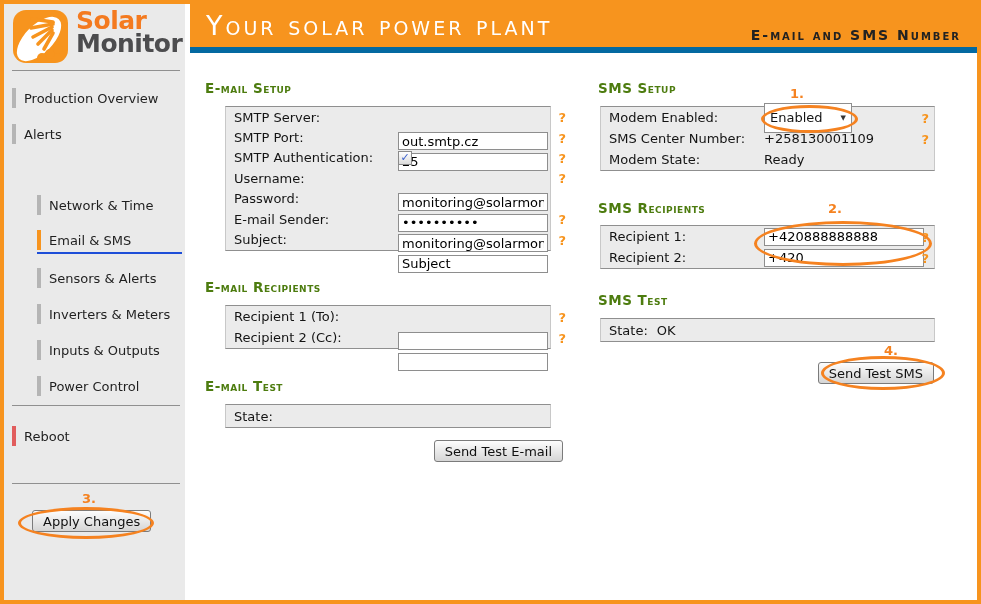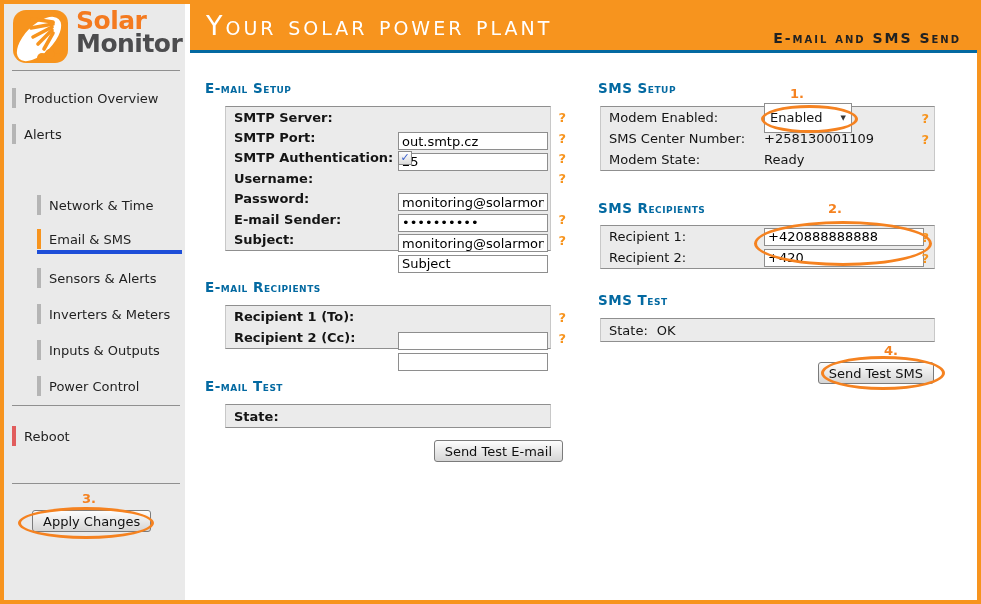--- a/index.html
+++ b/index.html
@@ -11,43 +11,43 @@
 
   
   .sidebar { position:absolute; left:0; top:0; width:181px; height:596px; background:#EAEAEA; }
   .logo { position:absolute; left:8px; top:5px; display:flex; align-items:flex-start; cursor:pointer; }
   .logo-text { margin-left:7px; display:flex; flex-direction:column; }
   .lt1 { font-size:25px; font-weight:bold; color:#F47A1F; line-height:0.92; letter-spacing:-0.5px; }
   .lt2 { font-size:25px; font-weight:bold; color:#4C4C4E; line-height:0.92; letter-spacing:-0.5px; }
   .sdiv { position:absolute; left:8px; width:168px; height:1px; background:#909090; }
   .nav-item { position:absolute; left:8px; height:22px; display:flex; align-items:center; cursor:pointer; }
   .nav-item.sub { left:33px; }
-  .nav-item.active { width:145px; border-bottom:4px solid #1d4ed8; height:26px; margin-top:-2px; }
+  .nav-item.active { width:145px; border-bottom:2px solid #1d4ed8; height:26px; margin-top:-2px; }
   .bar { width:4px; height:20px; background:#B5B5B5; margin-right:8px; flex:none; }
   .nav-item.active .bar { background:#F7941E; }
   .nav-item.reboot .bar { background:#E15D5D; }
   .nav-label { font-size:13px; color:#1F1F1F; white-space:nowrap; }
 
   
   .header { position:absolute; left:186px; top:0; right:0; height:49px; background:#F7941E;
-            border-bottom:3px solid #0369a1; }
+            border-bottom:6px solid #0369a1; }
   .h-title { position:absolute; left:16px; top:6px; font-size:27px; color:#ffffff;
              font-variant:small-caps; letter-spacing:3px; white-space:nowrap; }
   .h-sub { position:absolute; right:16px; bottom:4px; font-size:14px; font-weight:bold; color:#222222;
            font-variant:small-caps; letter-spacing:2px; white-space:nowrap; }
 
   
-  .sec-title { position:absolute; font-size:13.5px; font-weight:bold; color:#0369a1;
+  .sec-title { position:absolute; font-size:13.5px; font-weight:bold; color:#4d7c0f;
                font-variant:small-caps; letter-spacing:0.5px; white-space:nowrap; }
   .ftable { position:absolute; background:#EBEBEB; border-top:1px solid #8F8F8F;
             border-bottom:1px solid #8F8F8F; border-left:1px solid #C8C8C8; border-right:1px solid #C8C8C8; }
   .frow { position:relative; display:flex; align-items:center; }
   .r204 { height:20.4px; } .r21 { height:21px; } .r22 { height:22px; }
   .flabel { font-size:13px; color:#141414; padding-left:8px; white-space:nowrap; flex:none; }
-  .email-tbl .flabel { width:172px;font-weight:bold; }
+  .email-tbl .flabel { width:172px; }
   .sms-tbl .flabel { width:163px; }
   .state-row .flabel { width:auto; margin-right:9px; }
   .finput { height:18px; border:1px solid #8E8E8E; background:#ffffff; color:#000;
             font-family:"DejaVu Sans","Liberation Sans",sans-serif; font-size:13px; padding:0 3px; }
   .email-tbl .finput { width:150px;margin-top:48px; }
   .sms-tbl .finput { width:160px; }
   .help { position:absolute; top:50%; transform:translateY(-50%); color:#F7941E; font-weight:bold;
           font-size:13px; cursor:pointer; }
   .email-tbl .help { right:-16px; }
   .sms-tbl .help { right:5px; }
@@ -137,21 +137,21 @@
       <span class="bar"></span>
       <span class="nav-label">Reboot</span>
     </div>
     <div class="sdiv" style="top:479px"></div>
 
     <button class="btn apply">Apply Changes</button>
   </div>
 
   <div class="header">
     <span class="h-title">Your solar power plant</span>
-    <span class="h-sub">E-mail and SMS Send</span>
+    <span class="h-sub">E-mail and SMS Number</span>
   </div>
 
   <div class="sec-title" style="left:201px;top:76px">E-mail Setup</div>
   <div class="ftable email-tbl" style="left:221px;top:102px;width:326px">
     <div class="frow r204">
       <span class="flabel">SMTP Server:</span>
       <input class="finput" type="text" value="out.smtp.cz" style="">
       <span class="help">?</span>
     </div>
     <div class="frow r204">

